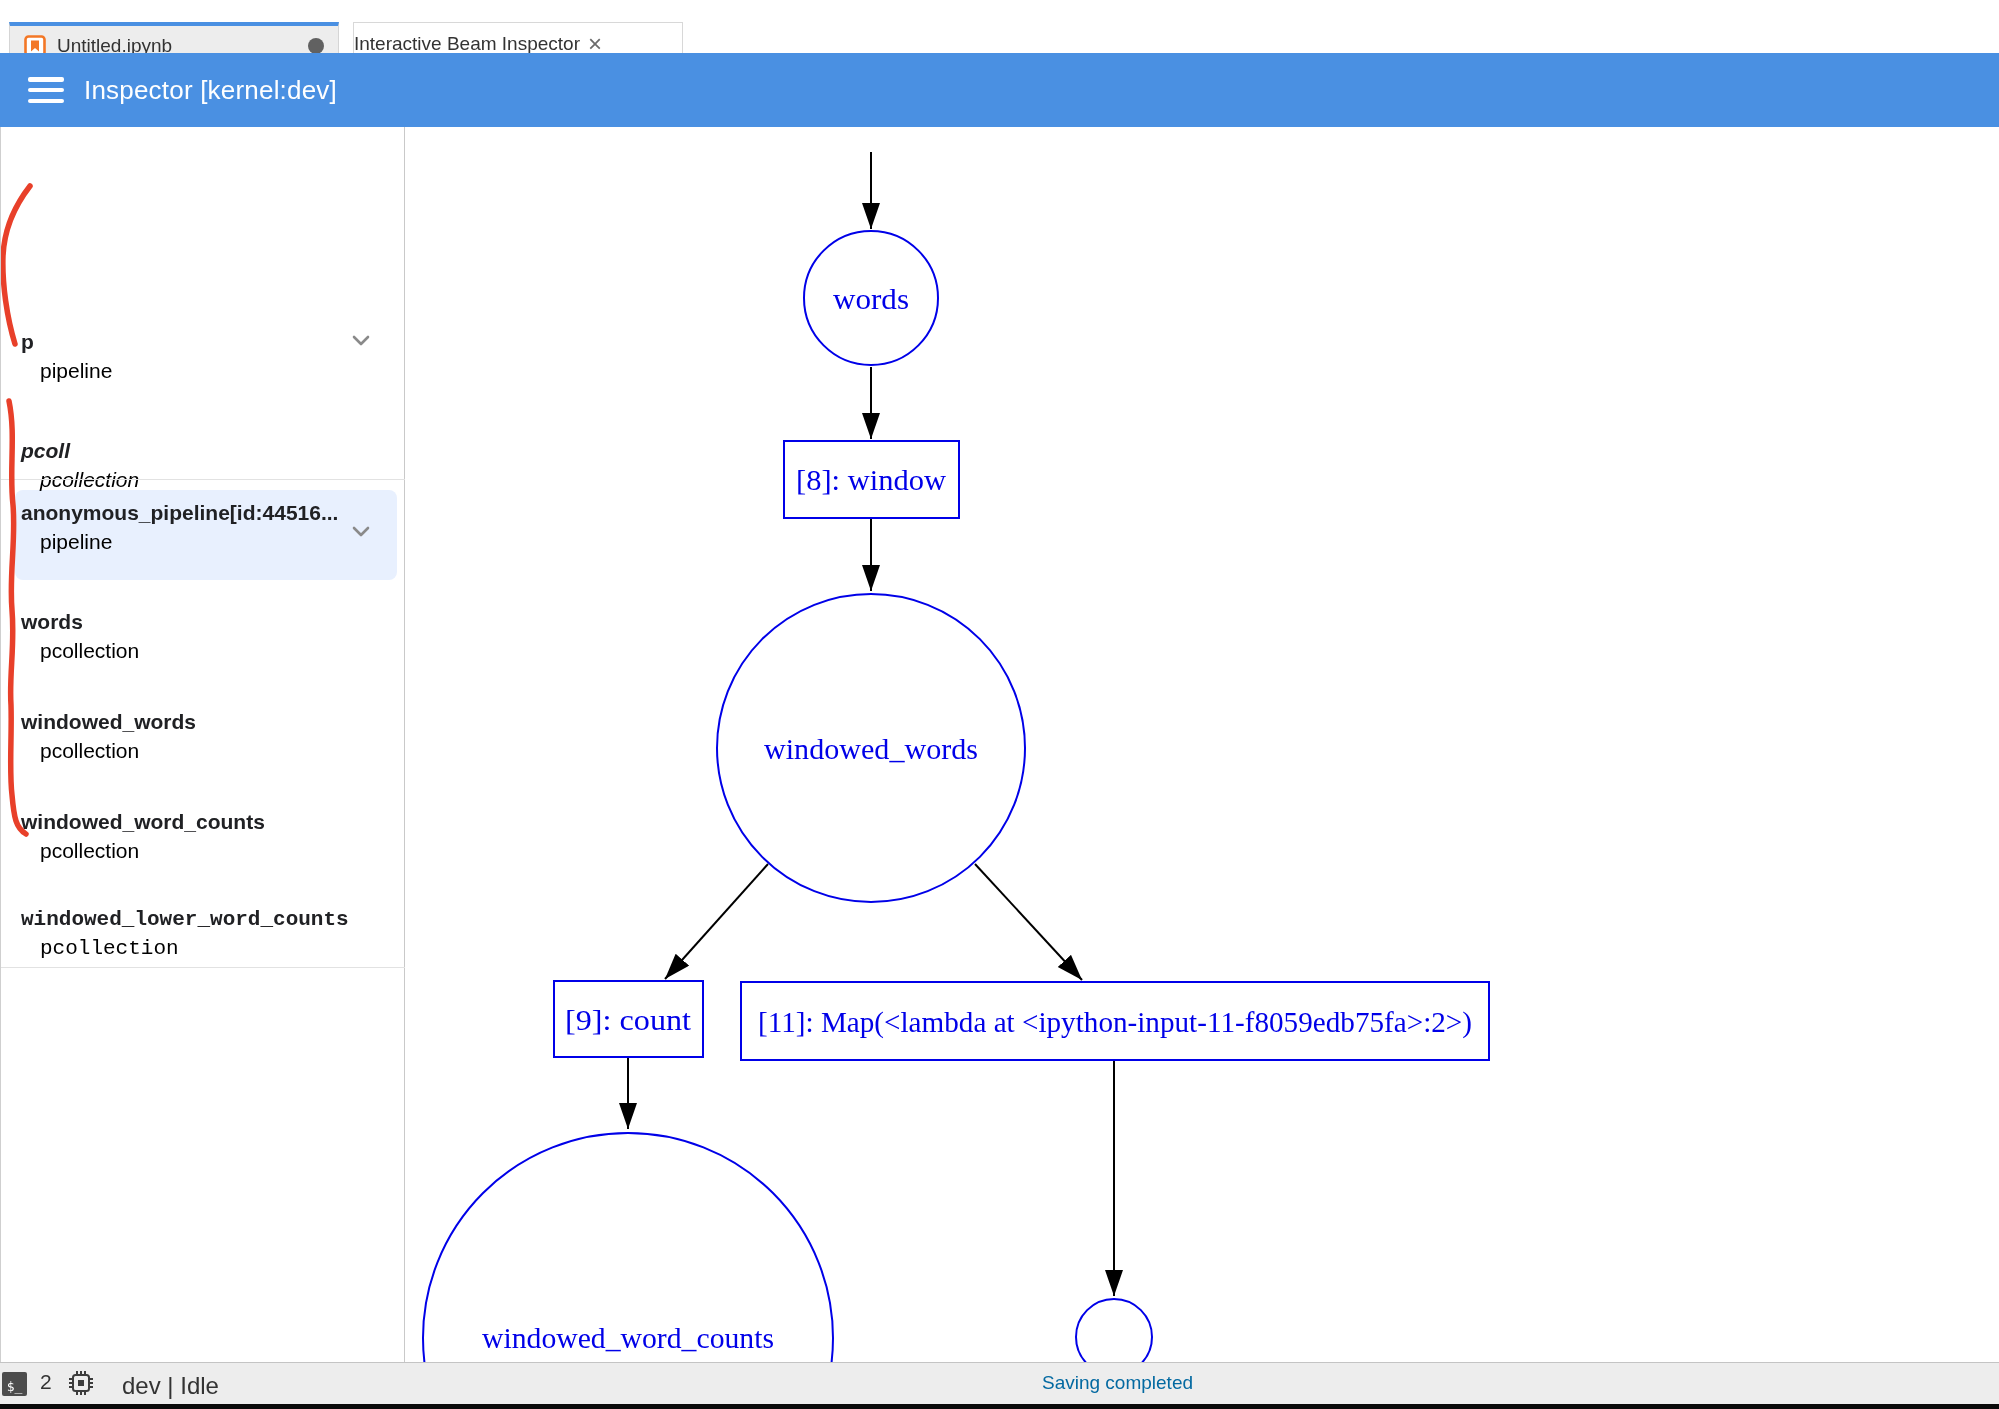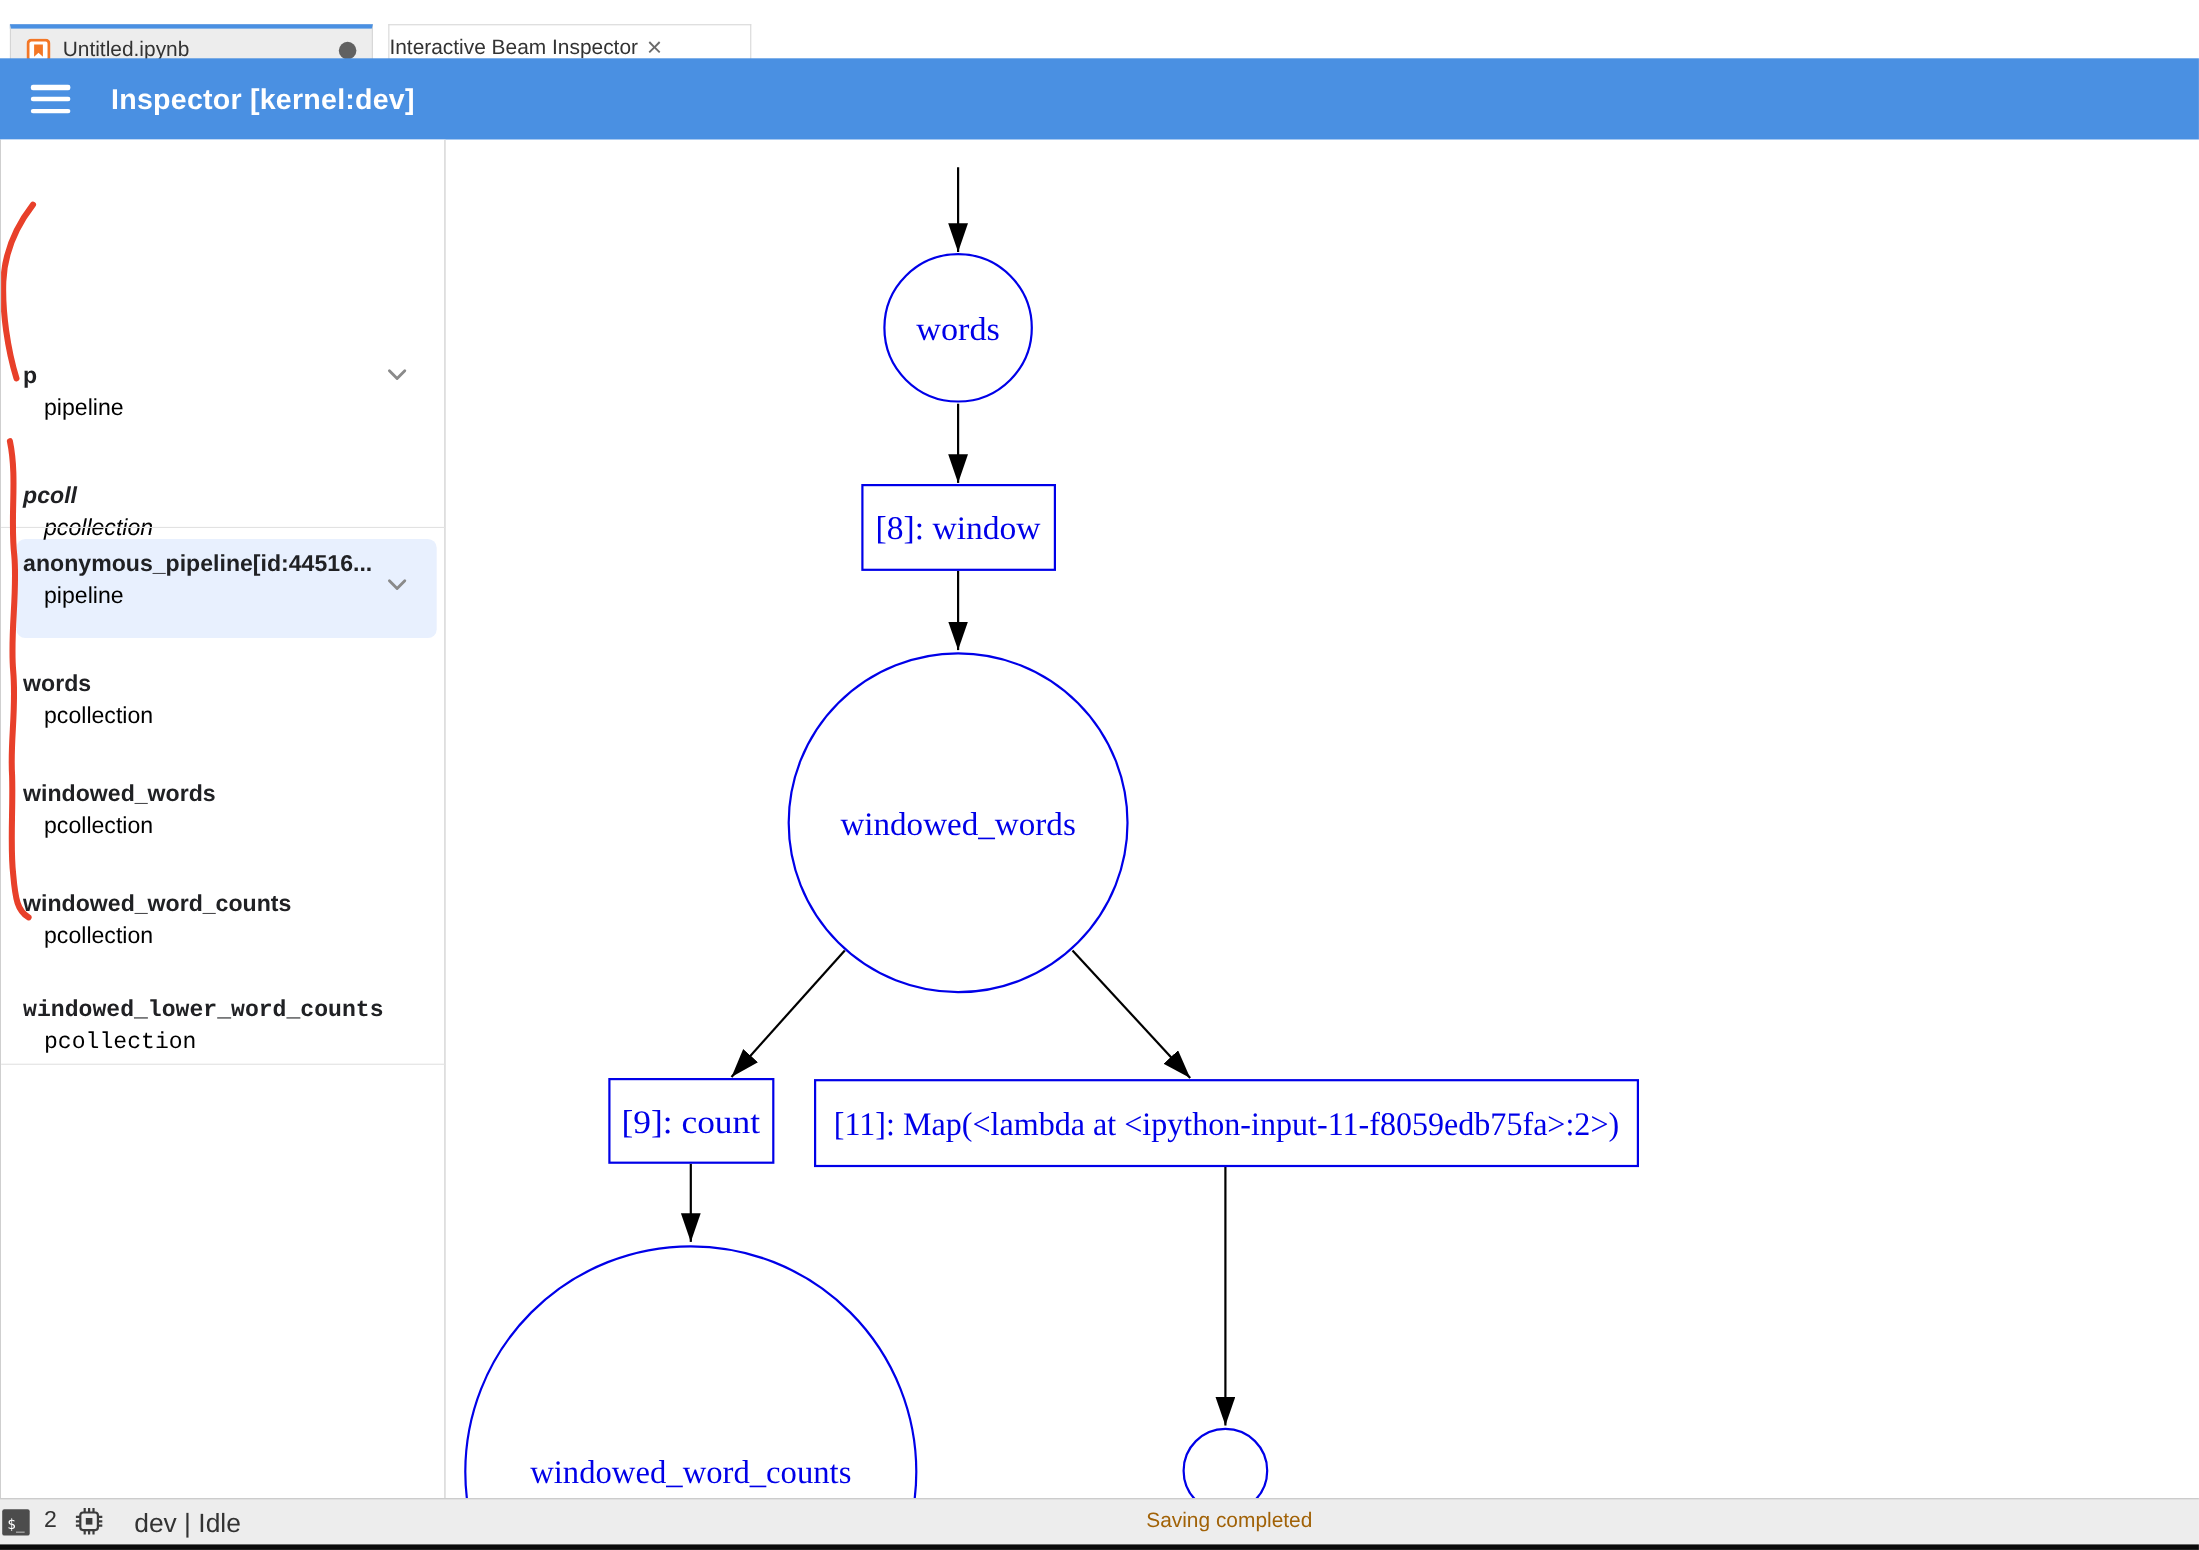--- a/index.html
+++ b/index.html
@@ -18,21 +18,21 @@
   .tab1-label { flex:1 1 auto; white-space:nowrap; overflow:hidden; }
   .dirty-dot { width:16px; height:16px; border-radius:50%; background:#616161; flex:0 0 auto; }
   .close-x { margin-left:8px; color:#6b6b6b; font-size:24px; line-height:1; cursor:pointer; }
 
   
   .header { position:absolute; left:0; top:53px; width:100%; height:74px; background:#4a90e2;
             display:flex; align-items:center; }
   .hamburger { width:36px; height:26px; margin-left:28px; display:flex; flex-direction:column;
                justify-content:space-between; cursor:pointer; }
   .hamburger span { display:block; height:4.5px; background:#fff; border-radius:2px; }
-  .header-title { color:#fff; font-size:26px; font-weight:700; margin-left:37px; letter-spacing:.2px; }
+  .header-title { color:#fff; font-size:26px; font-weight:400; margin-left:20px; letter-spacing:.2px; }
 
   
   .content { position:absolute; left:0; top:127px; width:100%; height:1235px; background:#fff;
              border-left:1px solid #cfcfcf; }
   .sidebar { position:absolute; left:0; top:0; width:404px; height:1235px; background:#fff;
              border-right:1px solid #c9c9c9; }
   .side-item { position:absolute; left:20px; width:360px; cursor:pointer; }
   .si-name { font-size:21px; font-weight:600; color:#202124; line-height:27px; white-space:nowrap; }
   .si-type { font-size:21px; color:#000000; line-height:31px;margin-left:19px; }
   .si-0 { top:201px; } .si-1 { top:310px;font-style:italic; } .si-2 { top:372px; } .si-3 { top:481px; }
@@ -53,21 +53,21 @@
   
   .statusbar { position:absolute; left:0; top:1362px; width:100%; height:42px; background:#ededed;
                border-top:1px solid #c4c4c4; }
   .term-badge { position:absolute; left:2px; top:1372px; width:25px; height:24px; background:#4c4c4c;
                 color:#fff; font-family:"DejaVu Sans Mono", monospace; font-size:13px;
                 display:flex; align-items:flex-end; justify-content:center; border-radius:2px;
                 padding-bottom:2px; cursor:pointer; }
   .term-count { position:absolute; left:40px; top:1370px; font-size:21px; color:#333; }
   .chip { position:absolute; left:68px; top:1370px; width:26px; height:26px; cursor:pointer; }
   .kernel-status { position:absolute; left:122px; top:1372px; font-size:24px; color:#333; }
-  .save-msg { position:absolute; left:1042px; top:1372px; font-size:19px; color:#a16207; }
+  .save-msg { position:absolute; left:1042px; top:1372px; font-size:19px; color:#0369a1; }
   .blackstrip { position:absolute; left:0; top:1404px; width:100%; height:5px; background:#0a0a0a; }
 </style>
 </head>
 <body>
 
 <div class="app">
 
   <div class="tabbar">
     <div class="tab tab1">
       <svg class="nb-icon" viewBox="0 0 22 22">

